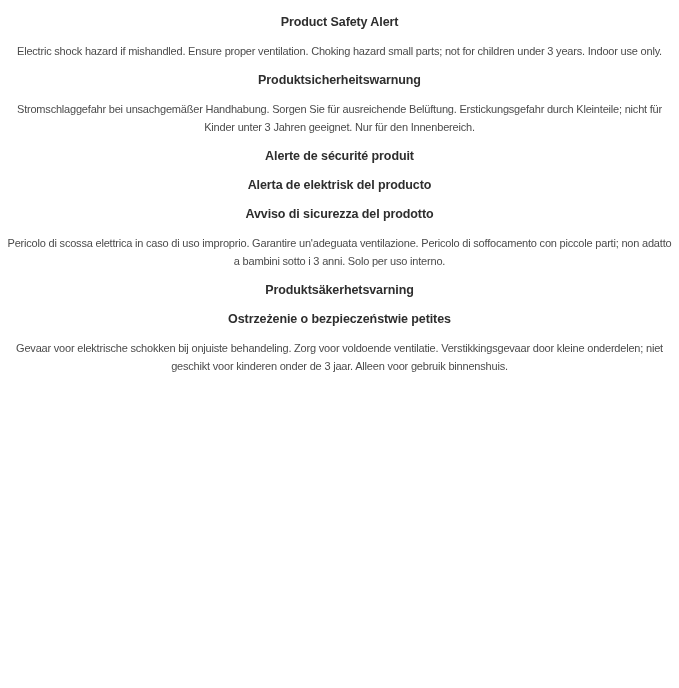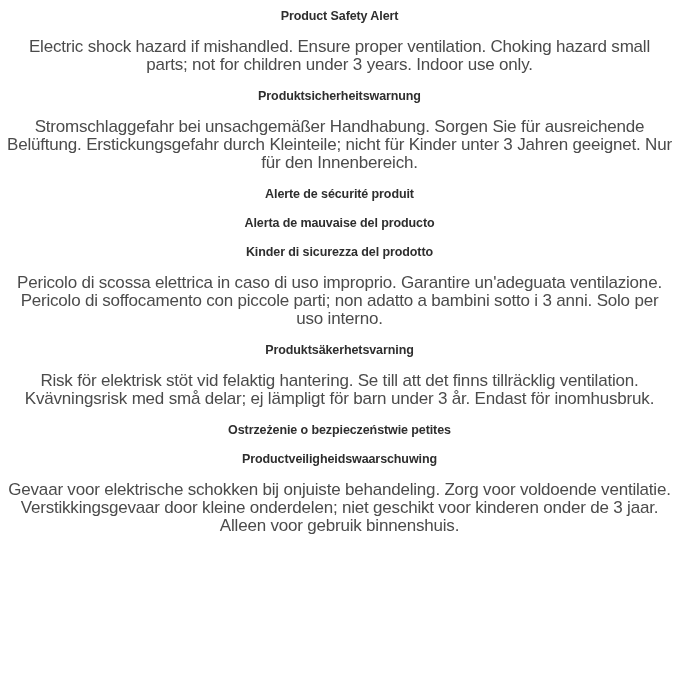--- a/index.html
+++ b/index.html
@@ -18,29 +18,29 @@
   .safety-section h2 {
     font-size: 12.5px;
     line-height: 18px;
     font-weight: 700;
     color: #2e2e2e;
     text-align: center;
     margin: 11px 0;
     letter-spacing: -0.1px;
   }
   .doc .safety-section:first-child h2 {
-    margin-top: 6px;
+    margin-top: 12px;
   }
   .safety-section p {
-    font-size: 17px;
+    font-size: 11px;
     line-height: 18px;
     font-weight: 400;
     color: #4b4b4b;
     text-align: center;
-    margin: 13px 0;
+    margin: 5px 0;
     letter-spacing: -0.2px;
   }
 </style>
 </head>
 <body>
 
 <main class="doc">
 
   <section class="safety-section">
     <h2>Product Safety Alert</h2>
@@ -50,38 +50,36 @@
   <section class="safety-section">
     <h2>Produktsicherheitswarnung</h2>
     <p>Stromschlaggefahr bei unsachgemäßer Handhabung. Sorgen Sie für ausreichende Belüftung. Erstickungsgefahr durch Kleinteile; nicht für Kinder unter 3 Jahren geeignet. Nur für den Innenbereich.</p>
   </section>
 
   <section class="safety-section">
     <h2>Alerte de sécurité produit</h2>
   </section>
 
   <section class="safety-section">
-    <h2>Alerta de mauvaise del producto</h2>
+    <h2>Alerta de elektrisk del producto</h2>
   </section>
 
   <section class="safety-section">
-    <h2>Kinder di sicurezza del prodotto</h2>
+    <h2>Avviso di sicurezza del prodotto</h2>
     <p>Pericolo di scossa elettrica in caso di uso improprio. Garantire un'adeguata ventilazione. Pericolo di soffocamento con piccole parti; non adatto a bambini sotto i 3 anni. Solo per uso interno.</p>
   </section>
 
   <section class="safety-section">
     <h2>Produktsäkerhetsvarning</h2>
-    <p>Risk för elektrisk stöt vid felaktig hantering. Se till att det finns tillräcklig ventilation. Kvävningsrisk med små delar; ej lämpligt för barn under 3 år. Endast för inomhusbruk.</p>
   </section>
 
   <section class="safety-section">
   </section>
 
   <section class="safety-section">
     <h2>Ostrzeżenie o bezpieczeństwie petites</h2>
   </section>
 
   <section class="safety-section">
-    <h2>Productveiligheidswaarschuwing</h2>
     <p>Gevaar voor elektrische schokken bij onjuiste behandeling. Zorg voor voldoende ventilatie. Verstikkingsgevaar door kleine onderdelen; niet geschikt voor kinderen onder de 3 jaar. Alleen voor gebruik binnenshuis.</p>
   </section>
 
 </main>
 
 </body></html>

